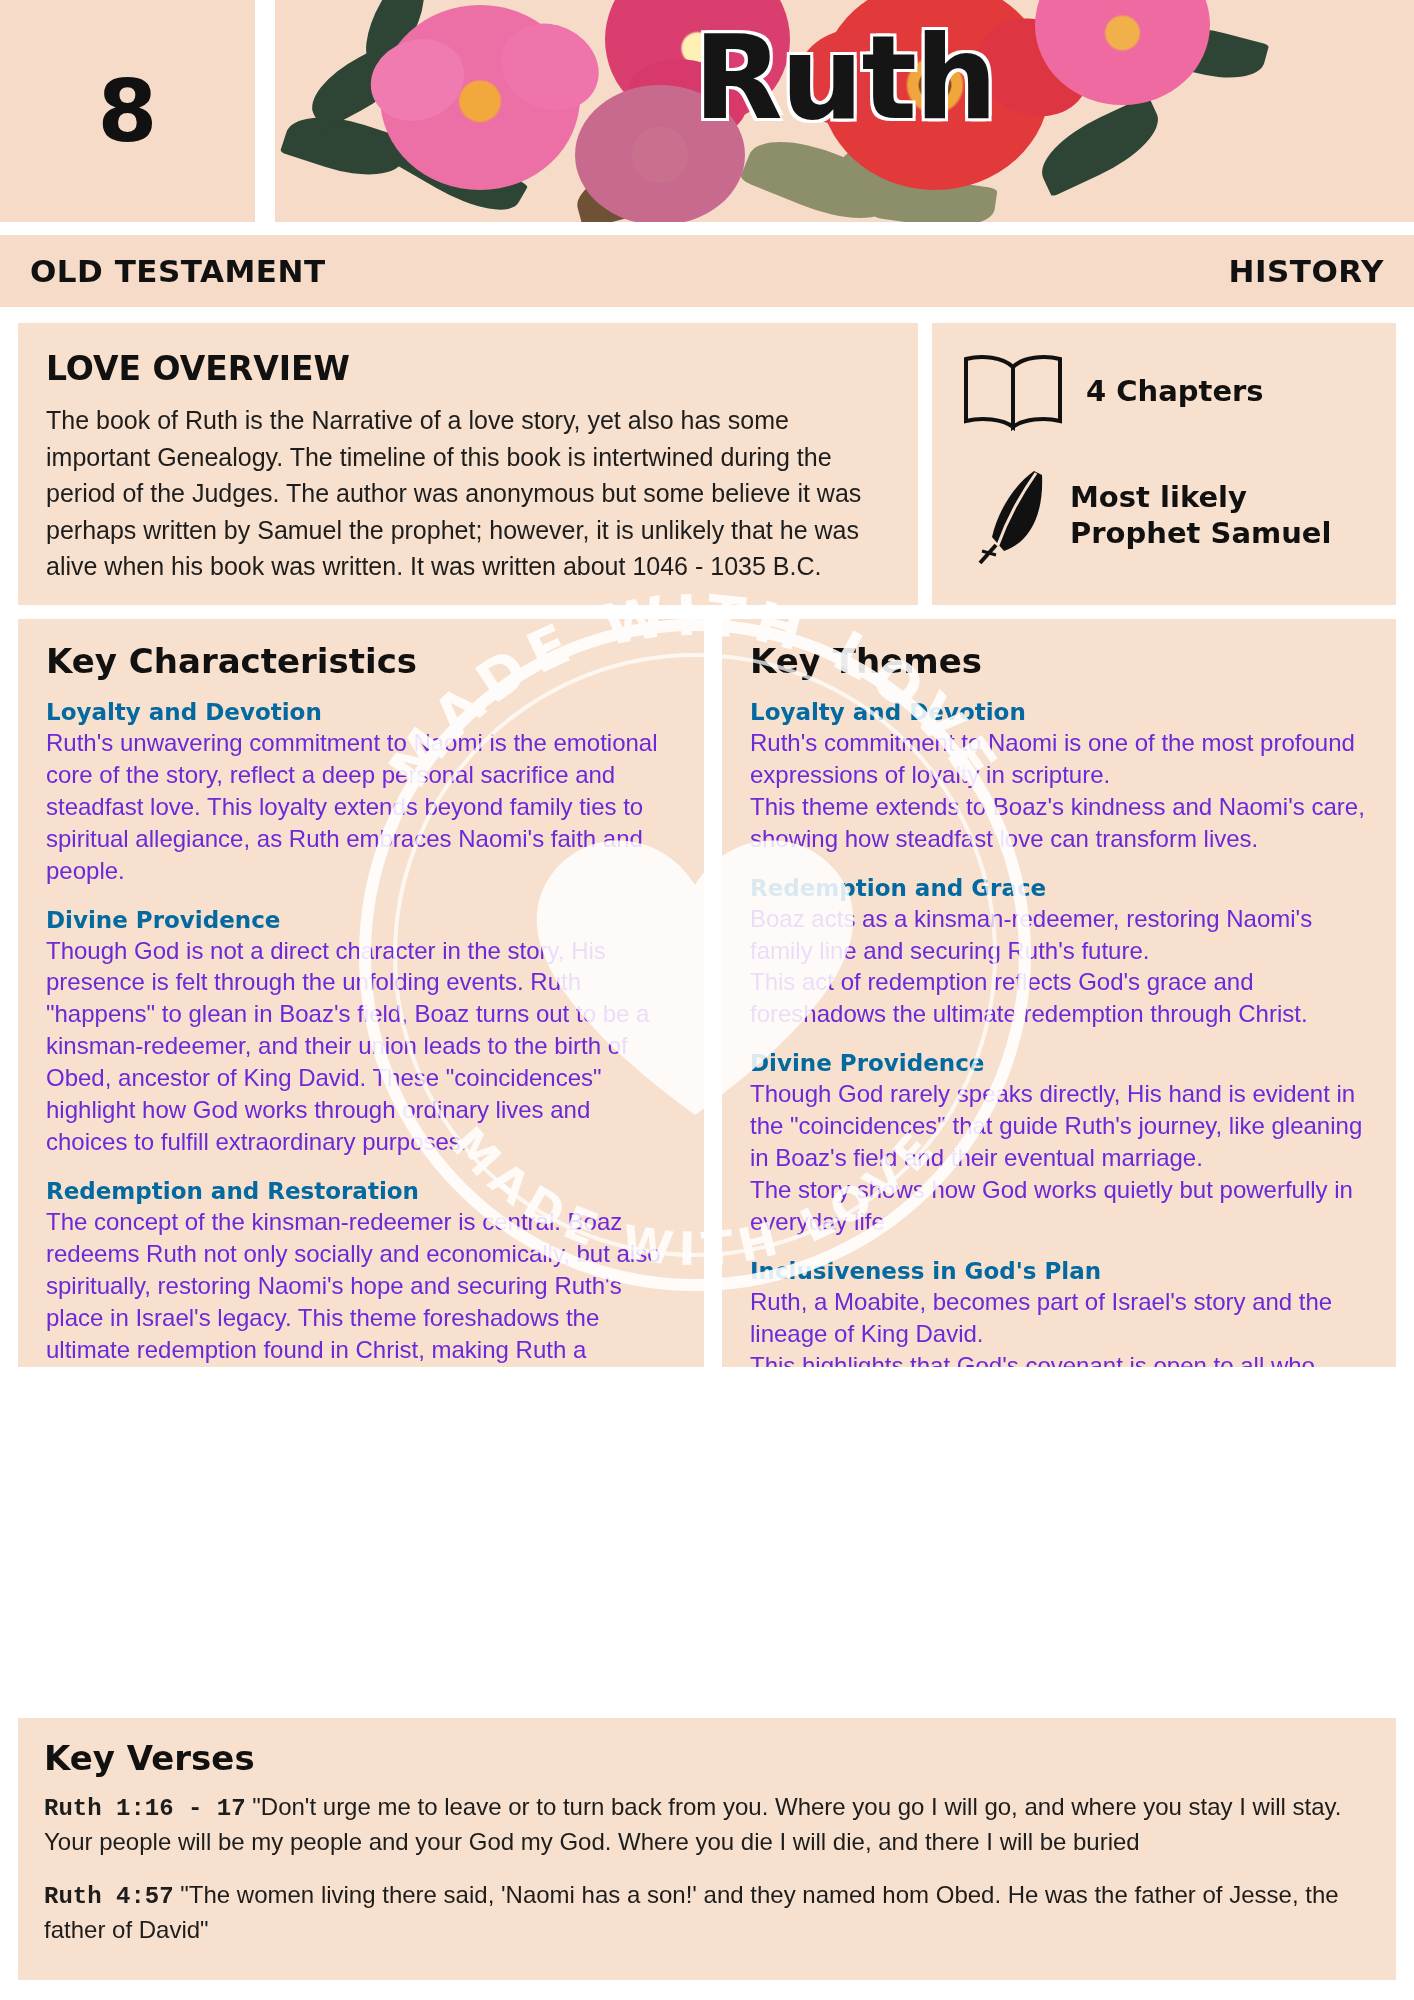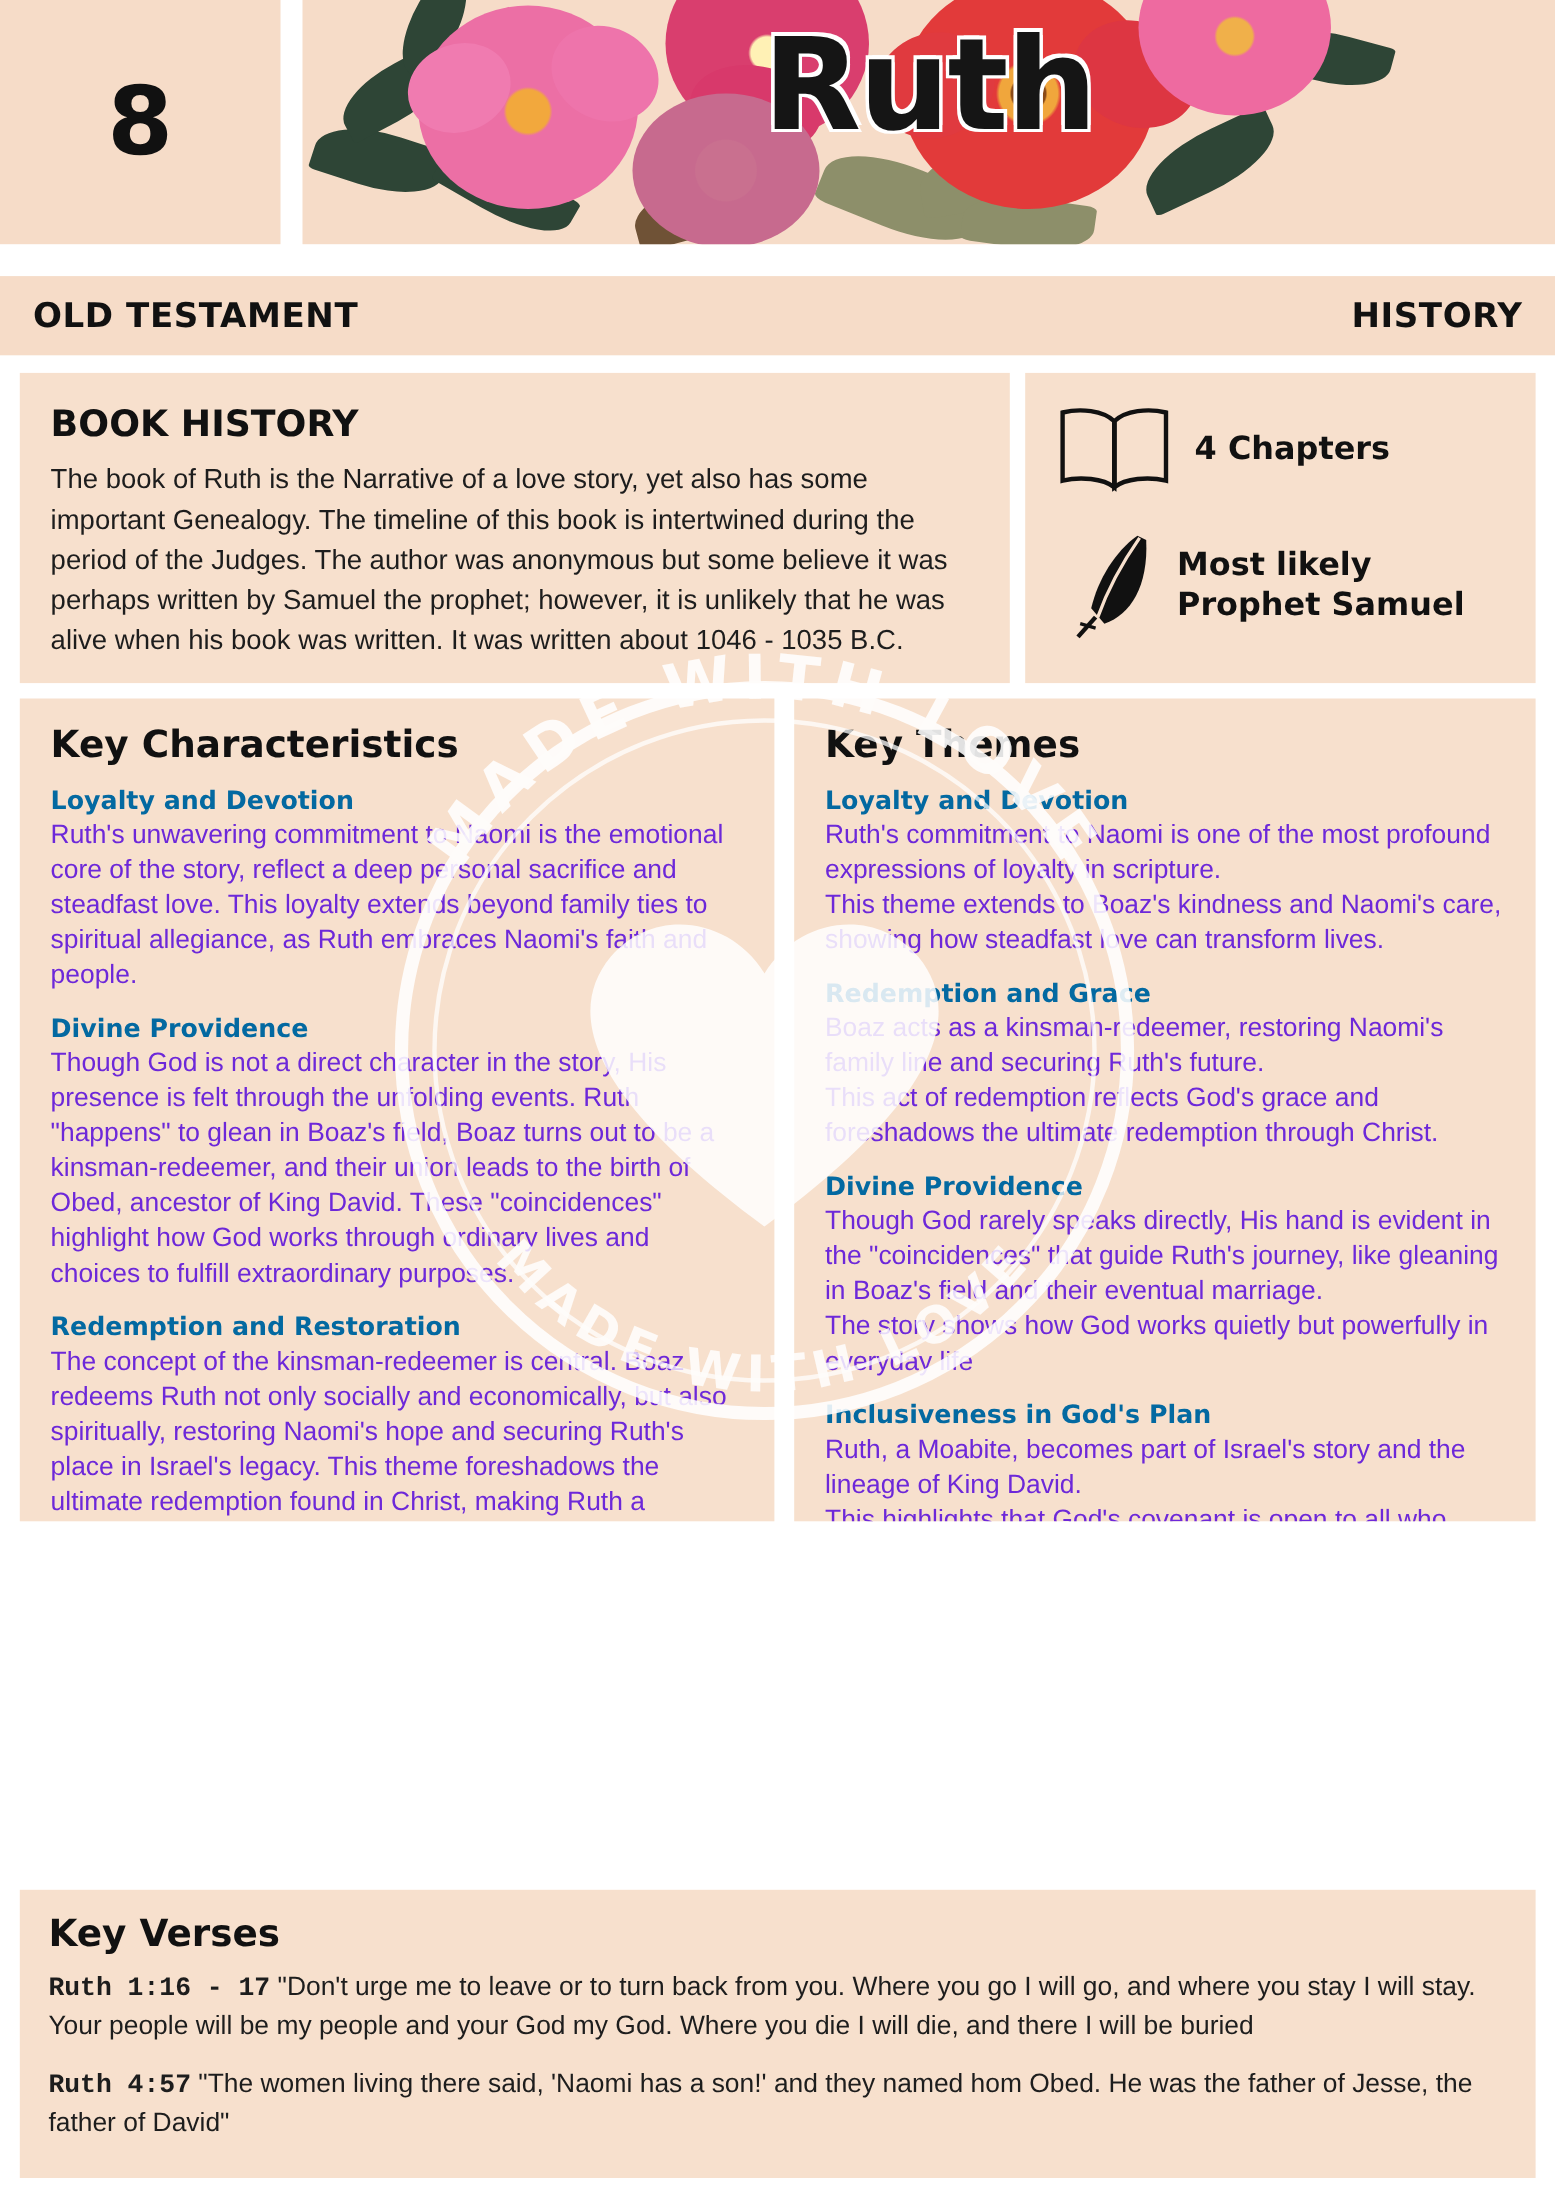--- a/index.html
+++ b/index.html
@@ -71,21 +71,21 @@
   .petal {
     position: absolute;
     border-radius: 50% 50% 50% 50%;
   }
 
   
   .subbar {
     position: relative;
     height: 72px;
     background: #f6dcc8;
-    margin-top: 16px;
+    margin-top: 0;
   }
   .subbar .label {
     position: absolute;
     top: 50%;
     transform: translateY(-50%);
     font-family: "DejaVu Sans", sans-serif;
     font-weight: bold;
     font-size: 31px;
     letter-spacing: 0.5px;
     color: #111111;
@@ -259,21 +259,21 @@
     </div>
   </div>
 
   <div class="subbar">
     <div class="label left">OLD TESTAMENT</div>
     <div class="label right">HISTORY</div>
   </div>
 
   <div class="overview-band">
     <div class="overview-box">
-      <div class="overview-title">BOOK HISTORY</div>
+      <div class="overview-title">LOVE OVERVIEW</div>
       <div class="overview-text">The book of Ruth is the Narrative of a love story, yet also has some important Genealogy. The timeline of this book is intertwined during the period of the Judges. The author was anonymous but some believe it was perhaps written by Samuel the prophet; however, it is unlikely that he was alive when his book was written. It was written about 1046 - 1035 B.C.</div>
     </div>
     <div class="meta-box">
       <div class="meta-row">
         <svg class="icon-book" viewBox="0 0 110 80">
           <path d="M55 16 C45 6 24 4 8 8 L8 70 C24 66 45 68 55 76 Z" fill="none" stroke="#111" stroke-width="4"></path>
           <path d="M55 16 C65 6 86 4 102 8 L102 70 C86 66 65 68 55 76 Z" fill="none" stroke="#111" stroke-width="4"></path>
           <line x1="55" y1="16" x2="55" y2="76" stroke="#111" stroke-width="4"></line>
         </svg>
         <div class="meta-text">4 Chapters</div>

